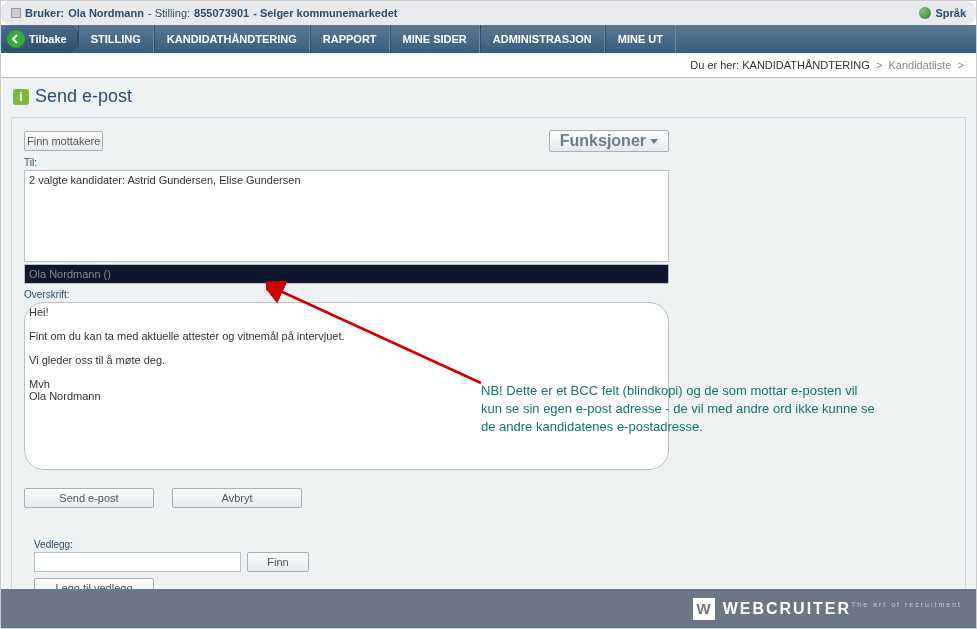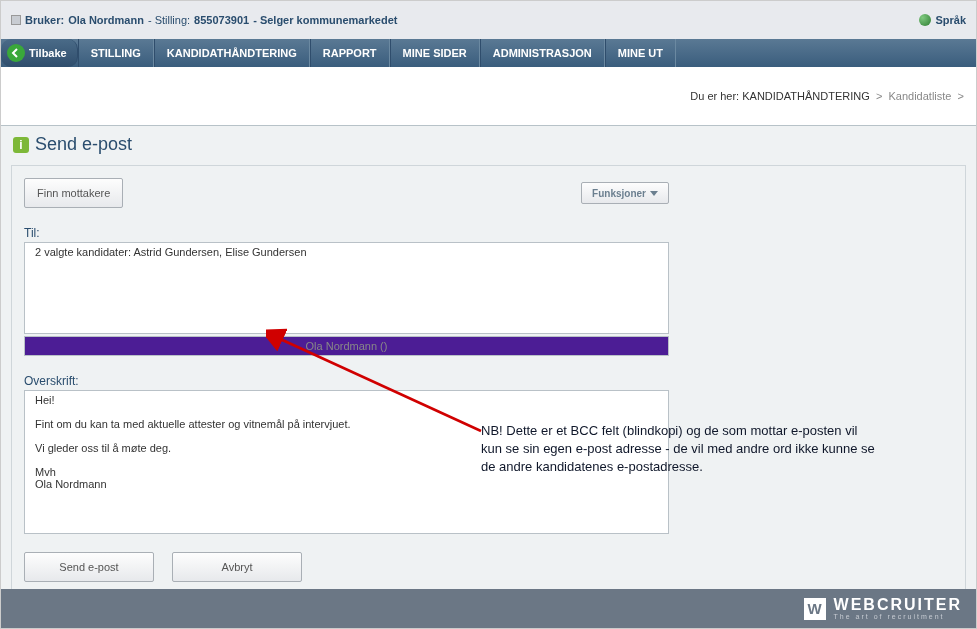--- a/index.html
+++ b/index.html
@@ -8,27 +8,28 @@
     font-size: 11px;
     background: #ffffff;
     width: 977px;
     height: 629px;
     overflow: hidden;
     position: relative;
     border: 1px solid #ccc;
   }
   .top-bar {
     background: #e8eaee;
-    padding: 13px 10px;
+    padding: 6px 10px;
     display: flex;
     align-items: center;
     justify-content: space-between;
     font-size: 11px;
     color: #2a4d6e;
     font-weight: bold;
+    border-radius: 10px;
   }
   .top-bar .user-info { display: flex; align-items: center; gap: 4px; }
   .top-bar .user-square {
     width: 10px; height: 10px; background:#c8ccd2; border:1px solid #999;
   }
   .top-bar .lang { display:flex; align-items:center; gap:4px; color:#2a4d6e; cursor:pointer;margin-left:31px; }
   .globe-icon { width:12px; height:12px; border-radius:50%; background:radial-gradient(circle at 30% 30%, #7fc97f, #2e7d32); }
   .nav-bar {
     background: linear-gradient(#5a7994, #3a5d7d);
     display:flex;
@@ -54,21 +55,21 @@
   .nav-item {
     padding: 0 12px;
     display:flex; align-items:center;
     border-right:1px solid #6b89a1;
     border-left:1px solid #2f4d6c;
     cursor:pointer;
   }
   .breadcrumb {
     background:#fff;
     text-align:right;
-    padding: 23px 12px;
+    padding: 6px 12px;
     font-size:11px;
     color:#333;
     border-bottom: 1px solid #b7c2c8;
   }
   .breadcrumb a { color:#888; text-decoration:none; }
   .breadcrumb .sep { color:#888; }
   .content {
     background:#eff2f3;
     padding: 6px 10px 10px 10px;
     height: calc(629px - 20px - 28px - 26px - 39px);
@@ -91,63 +92,63 @@
     padding: 12px;
     position:relative;
     width: 100%;
   }
   .left-col { width: 645px; display:inline-block; vertical-align:top; }
   .right-col { width: 275px; display:inline-block; vertical-align:top; margin-left:10px; }
   .btn {
     background: linear-gradient(#fdfdfd, #e7e9ec);
     border:1px solid #a9afb5;
     border-radius:2px;
-    height:30px;
-    padding: 0 12px;
+    height:20px;
+    padding: 0 2px;
     font-size:11px;
     color:#555;
     cursor:pointer;
   }
   .btn.wide { width:130px; }
   .btn-row { display:flex; justify-content:space-between; align-items:center; margin-bottom:4px; }
   .funk-btn {
     background: linear-gradient(#fdfdfd, #e7e9ec);
     border:1px solid #a9afb5;
     border-radius:2px;
     height:22px;
     padding: 0 10px;
-    font-size:10px; font-weight:bold;
+    font-size:16px; font-weight:bold;
     color:#6b7f8f;
     display:flex; align-items:center; gap:4px;
     cursor:pointer;
   }
   .tri-down { width:0;height:0;border-left:4px solid transparent;border-right:4px solid transparent;border-top:5px solid #6b7f8f; }
-  label.fld-label { color:#2a4d6e; font-size:12px; display:block; margin-top:18px; margin-bottom:2px; }
+  label.fld-label { color:#2a4d6e; font-size:10px; display:block; margin-top:5px; margin-bottom:2px; }
   input[type=text].fld, textarea.fld {
     width:100%;
     border:1px solid #b9c1c7;
     background:#fff;
     font-size:11px;
     font-family:Arial,sans-serif;
-    padding:3px 10px;
+    padding:3px 4px;
     color:#333;
     resize:none;
   }
-  input[type=text].fld.ro { background:#4c1d95; color:#888;text-align:center; }
+  input[type=text].fld.ro { background:#0f172a; color:#888; }
   .til-box { height:92px; }
-  .tekst-box { height:144px; overflow-y:scroll; }
+  .tekst-box { height:168px; overflow-y:scroll;border-radius:20px; }
   .action-row { margin-top:16px; display:flex; gap:18px; }
   .vedlegg-row { display:flex; gap:6px; align-items:center; margin-bottom:6px; }
   .vedlegg-row input { flex:1; }
   .annotation {
     position:absolute;
     left: 480px;
-    top: 296px;
+    top: 304px;
     width: 400px;
-    color:#0f172a;
+    color:#0f766e;
     font-size:13px;
     line-height:1.4;
     z-index:10;
   }
   .arrow-svg {
     position:absolute;
     left: 265px;
     top: 200px;
     z-index:9;
     pointer-events:none;
@@ -163,21 +164,21 @@
     justify-content:flex-end;
     padding: 0 14px;
     font-size:11px;
   }
   .footer .logo { display:flex; align-items:center; gap:8px; }
   .footer .logo-mark {
     width:22px; height:22px; background:#fff; color:#6b7785;
     display:flex; align-items:center; justify-content:center;
     font-weight:bold; font-size:15px; font-family:Arial;
   }
-  .footer .logo-text { display:flex; flex-direction:column; line-height:1; }
+  .footer .logo-text { display:flex; flex-direction:row; line-height:1; }
   .footer .logo-text .big { font-size:16px; letter-spacing:2px; font-weight:bold; }
   .footer .logo-text .small { font-size:7px; letter-spacing:2px; color:#c7ccd3; }
 </style>
 </head>
 <body>
 
 <div class="top-bar">
   <div class="user-info">
     <span class="user-square"></span>
     <span>Bruker:</span>

